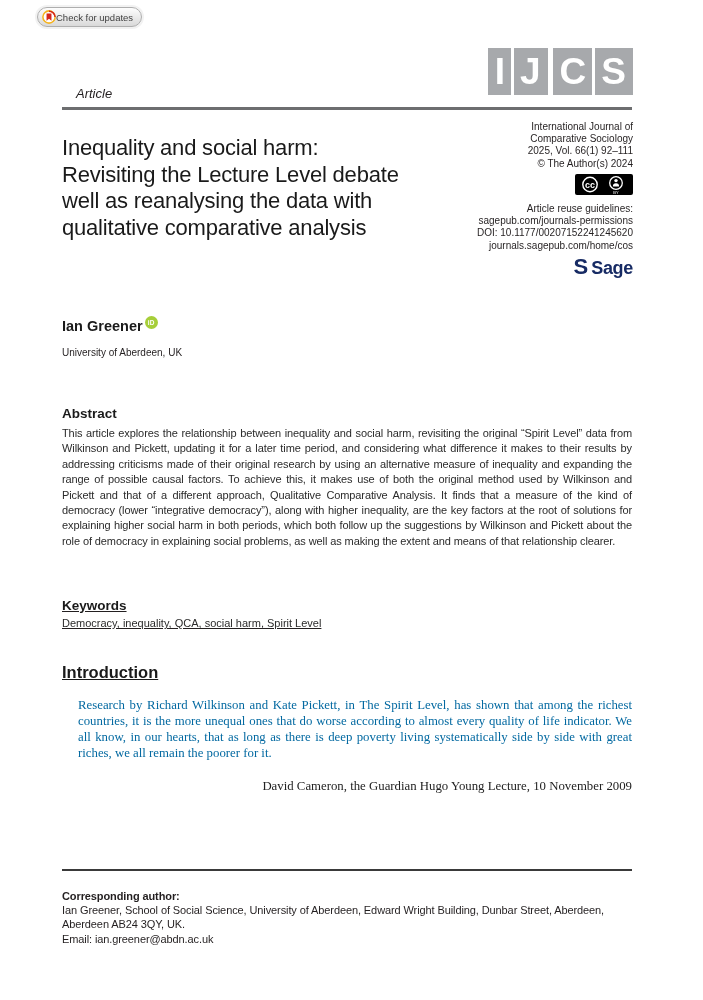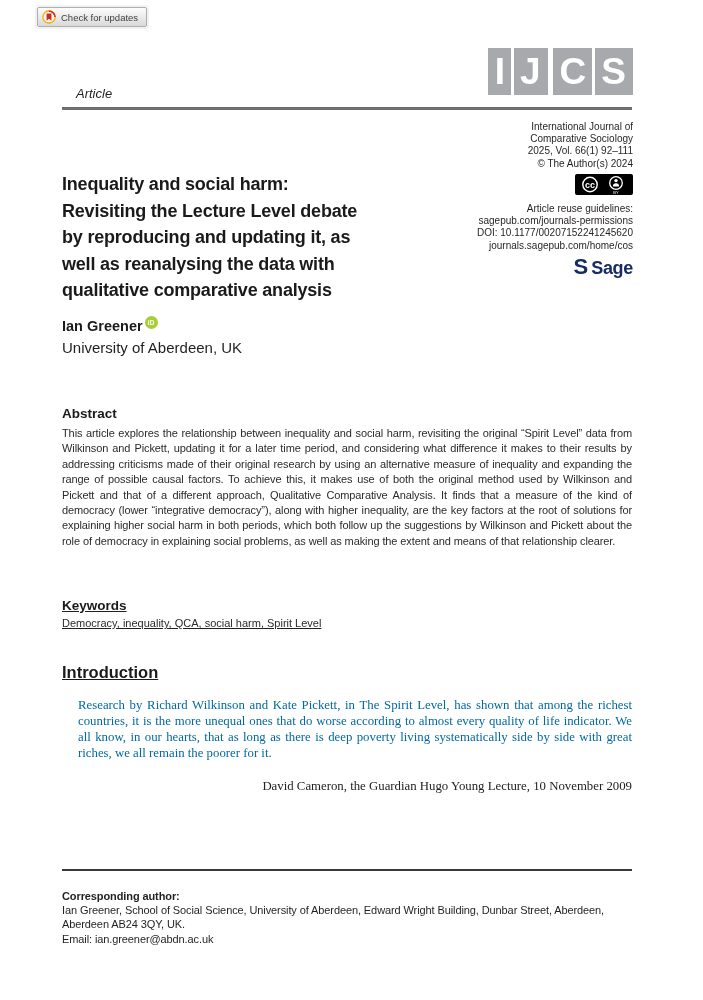--- a/index.html
+++ b/index.html
@@ -9,24 +9,24 @@
     position: relative;
     width: 703px;
     height: 1000px;
     background: #ffffff;
     overflow: hidden;
   }
 
   
   .check-btn {
     position: absolute; left: 37px; top: 7px;
-    display: inline-flex; align-items: center; gap: 5px;
+    display: inline-flex; align-items: center; 
     height: 20px; padding: 0 8px 0 4px;
     background: linear-gradient(#fdfdfd, #d9d9d9);
-    border: 1px solid #aeaeae; border-radius: 2px;
+    border: 1px solid #aeaeae; border-radius: 10px;
     box-shadow: 0 0 0 2px #f2f2f2;
     font-size: 9.5px; color: #3f3f3f; cursor: pointer;
   }
 
   
   .ijcs-logo { position: absolute; top: 48px; right: 70px; display: flex; gap: 5px; }
   .ijcs-block {
     background: #a7a9ac; color: #ffffff;
     display: flex; align-items: center;
     height: 47px; padding: 0 7px;
@@ -40,32 +40,32 @@
   
   .journal-info { position: absolute; top: 121px; right: 70px; width: 260px; text-align: right; font-size: 10px; line-height: 12.2px; color: #231f20; }
   .cc-badge-wrap { margin-top: 4px; }
   .reuse-block { margin-top: 5px; }
   .reuse-block .link { color: #231f20; }
   .sage-logo { margin-top: 6px; display: flex; justify-content: flex-end; align-items: baseline; gap: 3px; color: #172b64; }
   .sage-s { font-size: 22px; font-weight: 800; line-height: 18px; }
   .sage-word { font-size: 18px; font-weight: bold; letter-spacing: -0.3px; }
 
   
-  .title { position: absolute; left: 62px; top: 135px; width: 460px; font-weight: bold; font-size: 18px; line-height: 26.5px; color: #1a1a1a; letter-spacing: -0.2px; margin-top: 36px; }
+  .title { position: absolute; left: 62px; top: 135px; width: 460px; font-weight: normal; font-size: 22px; line-height: 26.5px; color: #1a1a1a; letter-spacing: -0.2px; }
   .title div { white-space: nowrap; }
   .author-block { position: absolute; left: 62px; top: 316px; }
   .author-name { font-weight: bold; font-size: 14.5px; color: #1a1a1a; }
   .orcid {
     display: inline-flex; align-items: center; justify-content: center;
     width: 13px; height: 13px; border-radius: 50%;
     background: #a6ce39; color: #ffffff;
     font-size: 6.5px; font-weight: bold;
     vertical-align: super; margin-left: 2px; cursor: pointer;
   }
-  .affiliation { font-size: 15px; margin-top: 4px; }
+  .affiliation { font-size: 10px; margin-top: 12px; }
 
   
   .abstract { position: absolute; left: 62px; top: 406px; width: 570px; }
   .section-h { font-weight: bold; font-size: 13.5px; color: #1a1a1a; }
   .abstract-text { margin-top: 5px; font-size: 11px; line-height: 15.4px; text-align: justify; letter-spacing: -0.1px; color: #2b2b2b; }
   .keywords { position: absolute; left: 62px; top: 598px; width: 570px; text-decoration: underline; }
   .keywords-text { margin-top: 4px; font-size: 11px; color: #2b2b2b; }
 
   
   .intro-h { position: absolute; left: 62px; top: 663px; font-weight: bold; font-size: 16.5px; color: #1a1a1a; text-decoration: underline; }
@@ -133,21 +133,20 @@
     </div>
     <div class="sage-logo">
       <span class="sage-s">S</span>
       <span class="sage-word">Sage</span>
     </div>
   </div>
 
   <div class="title">
     <div>Inequality and social harm:</div>
     <div>Revisiting the Lecture Level debate</div>
-    <div>by reproducing and updating it, as</div>
     <div>well as reanalysing the data with</div>
     <div>qualitative comparative analysis</div>
   </div>
 
   <div class="author-block">
     <div>
       <span class="author-name">Ian Greener</span><span class="orcid">iD</span>
     </div>
     <div class="affiliation">University of Aberdeen, UK</div>
   </div>

